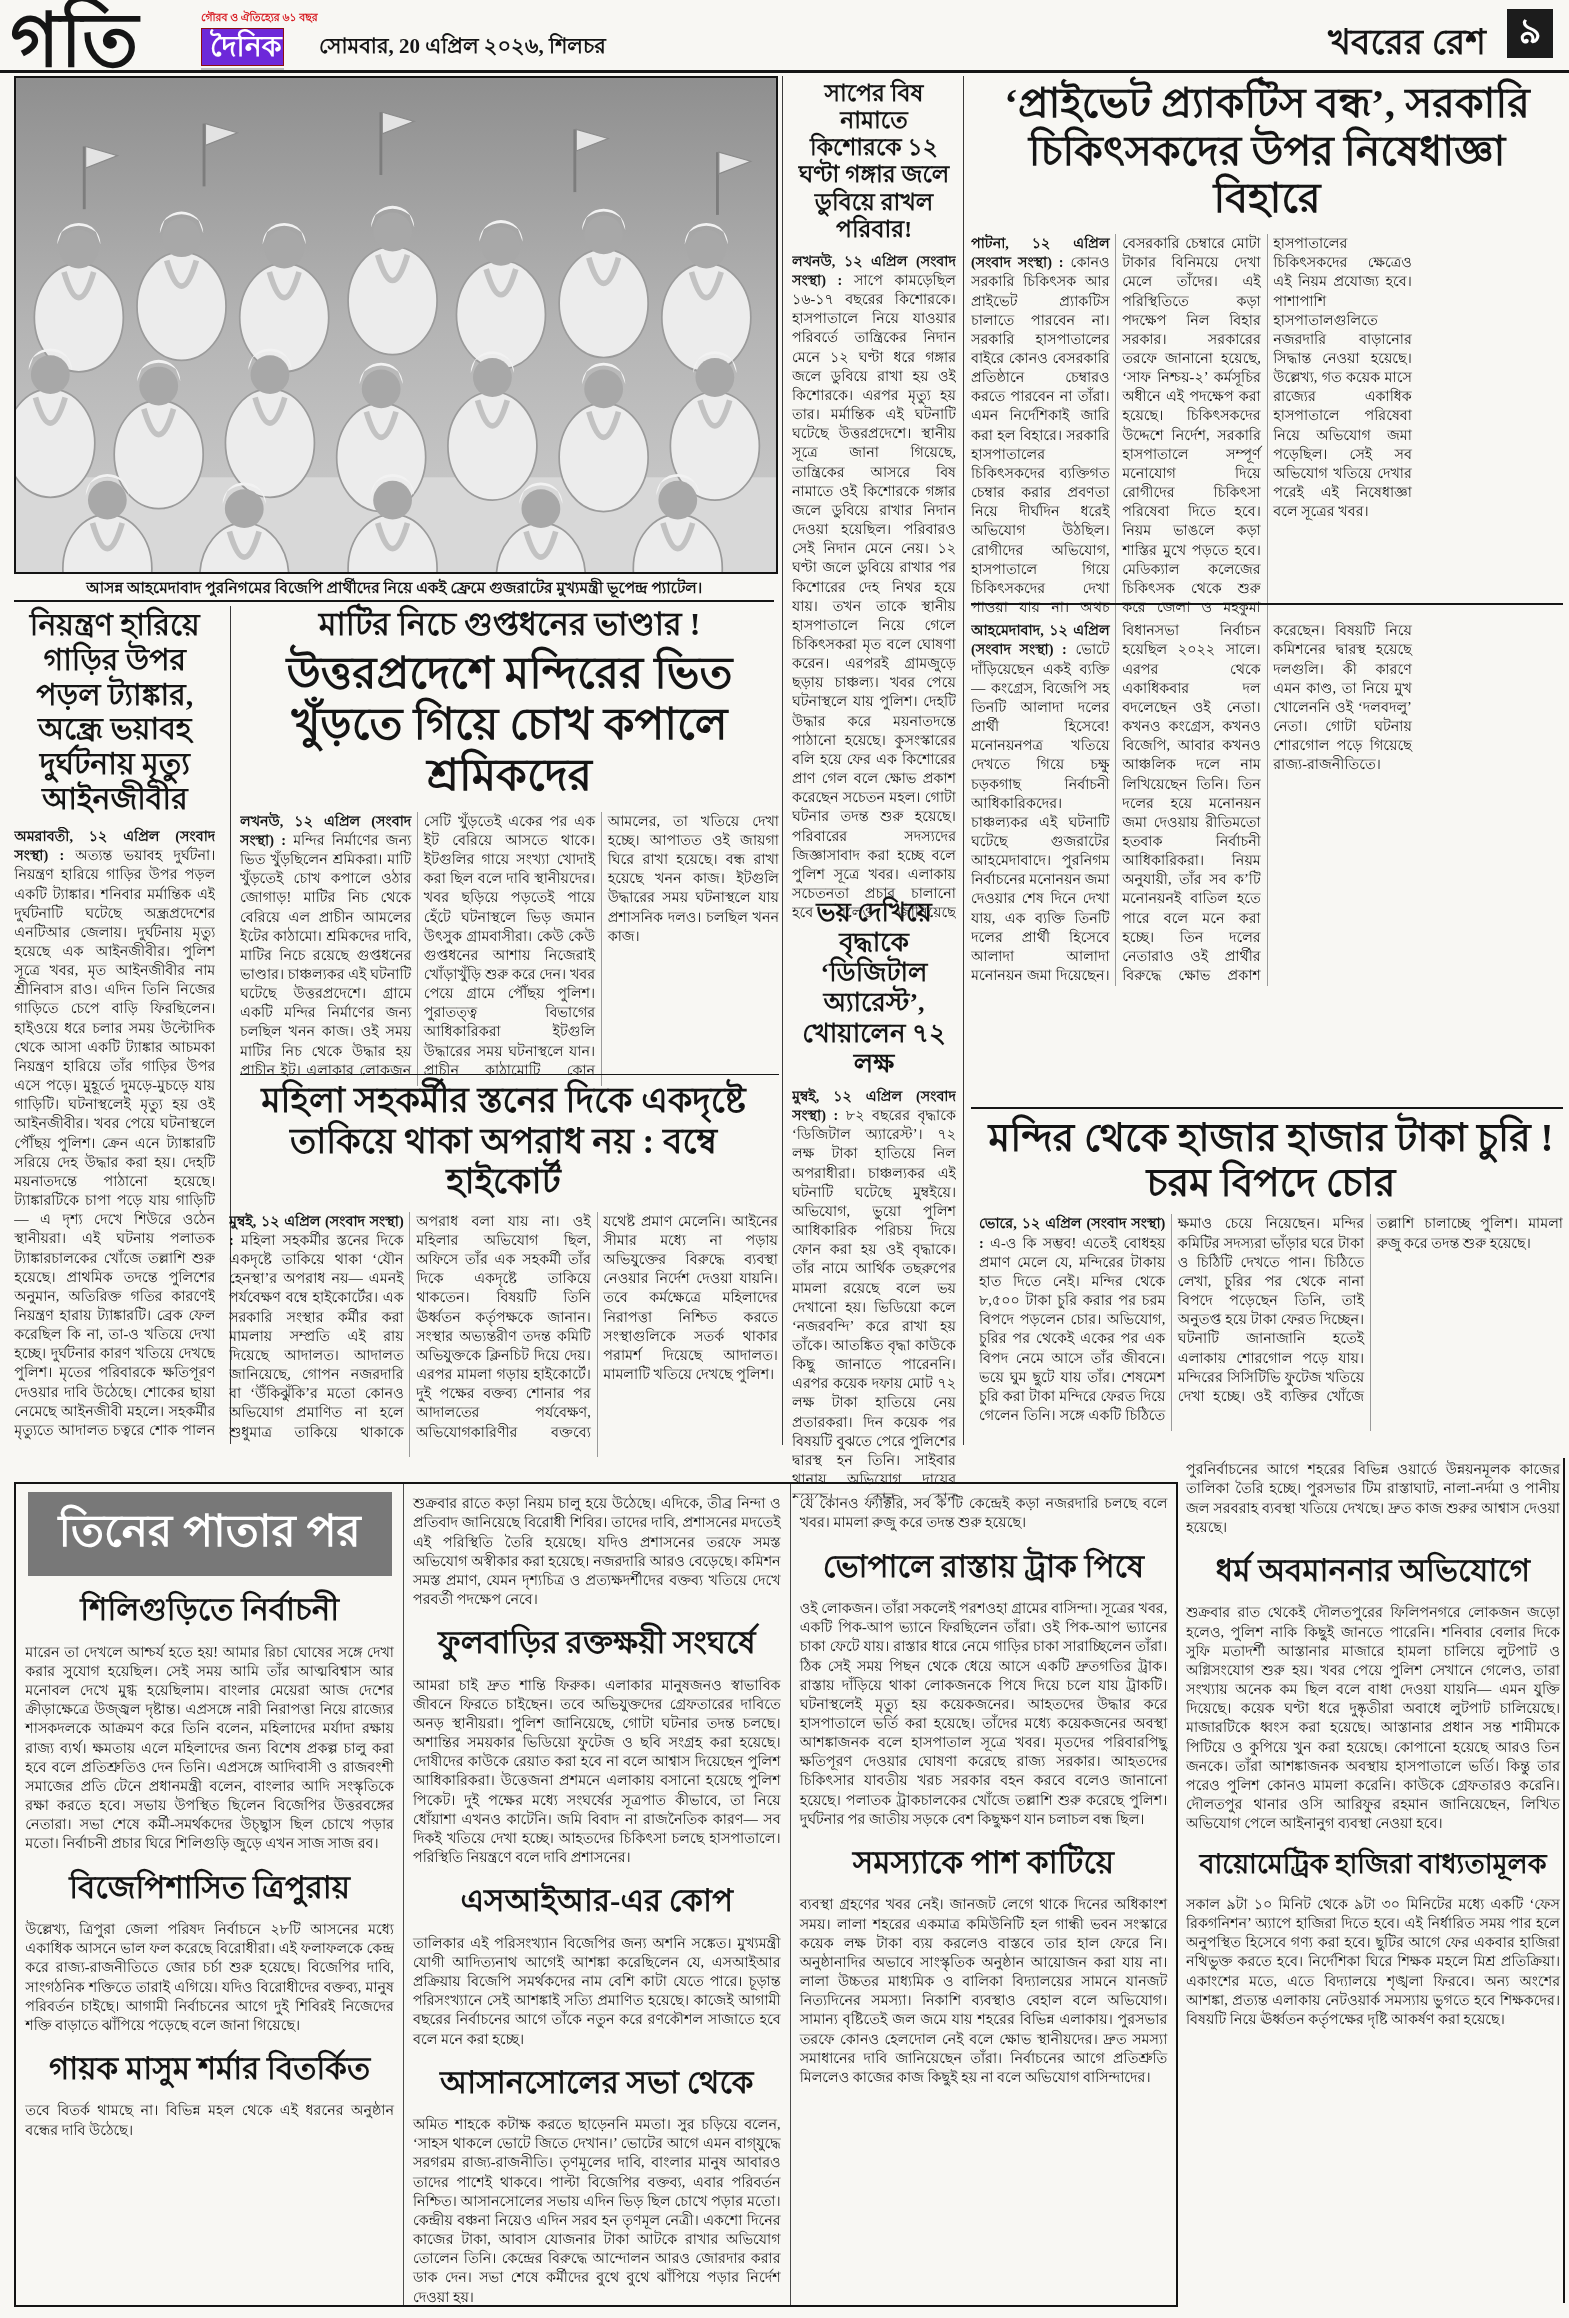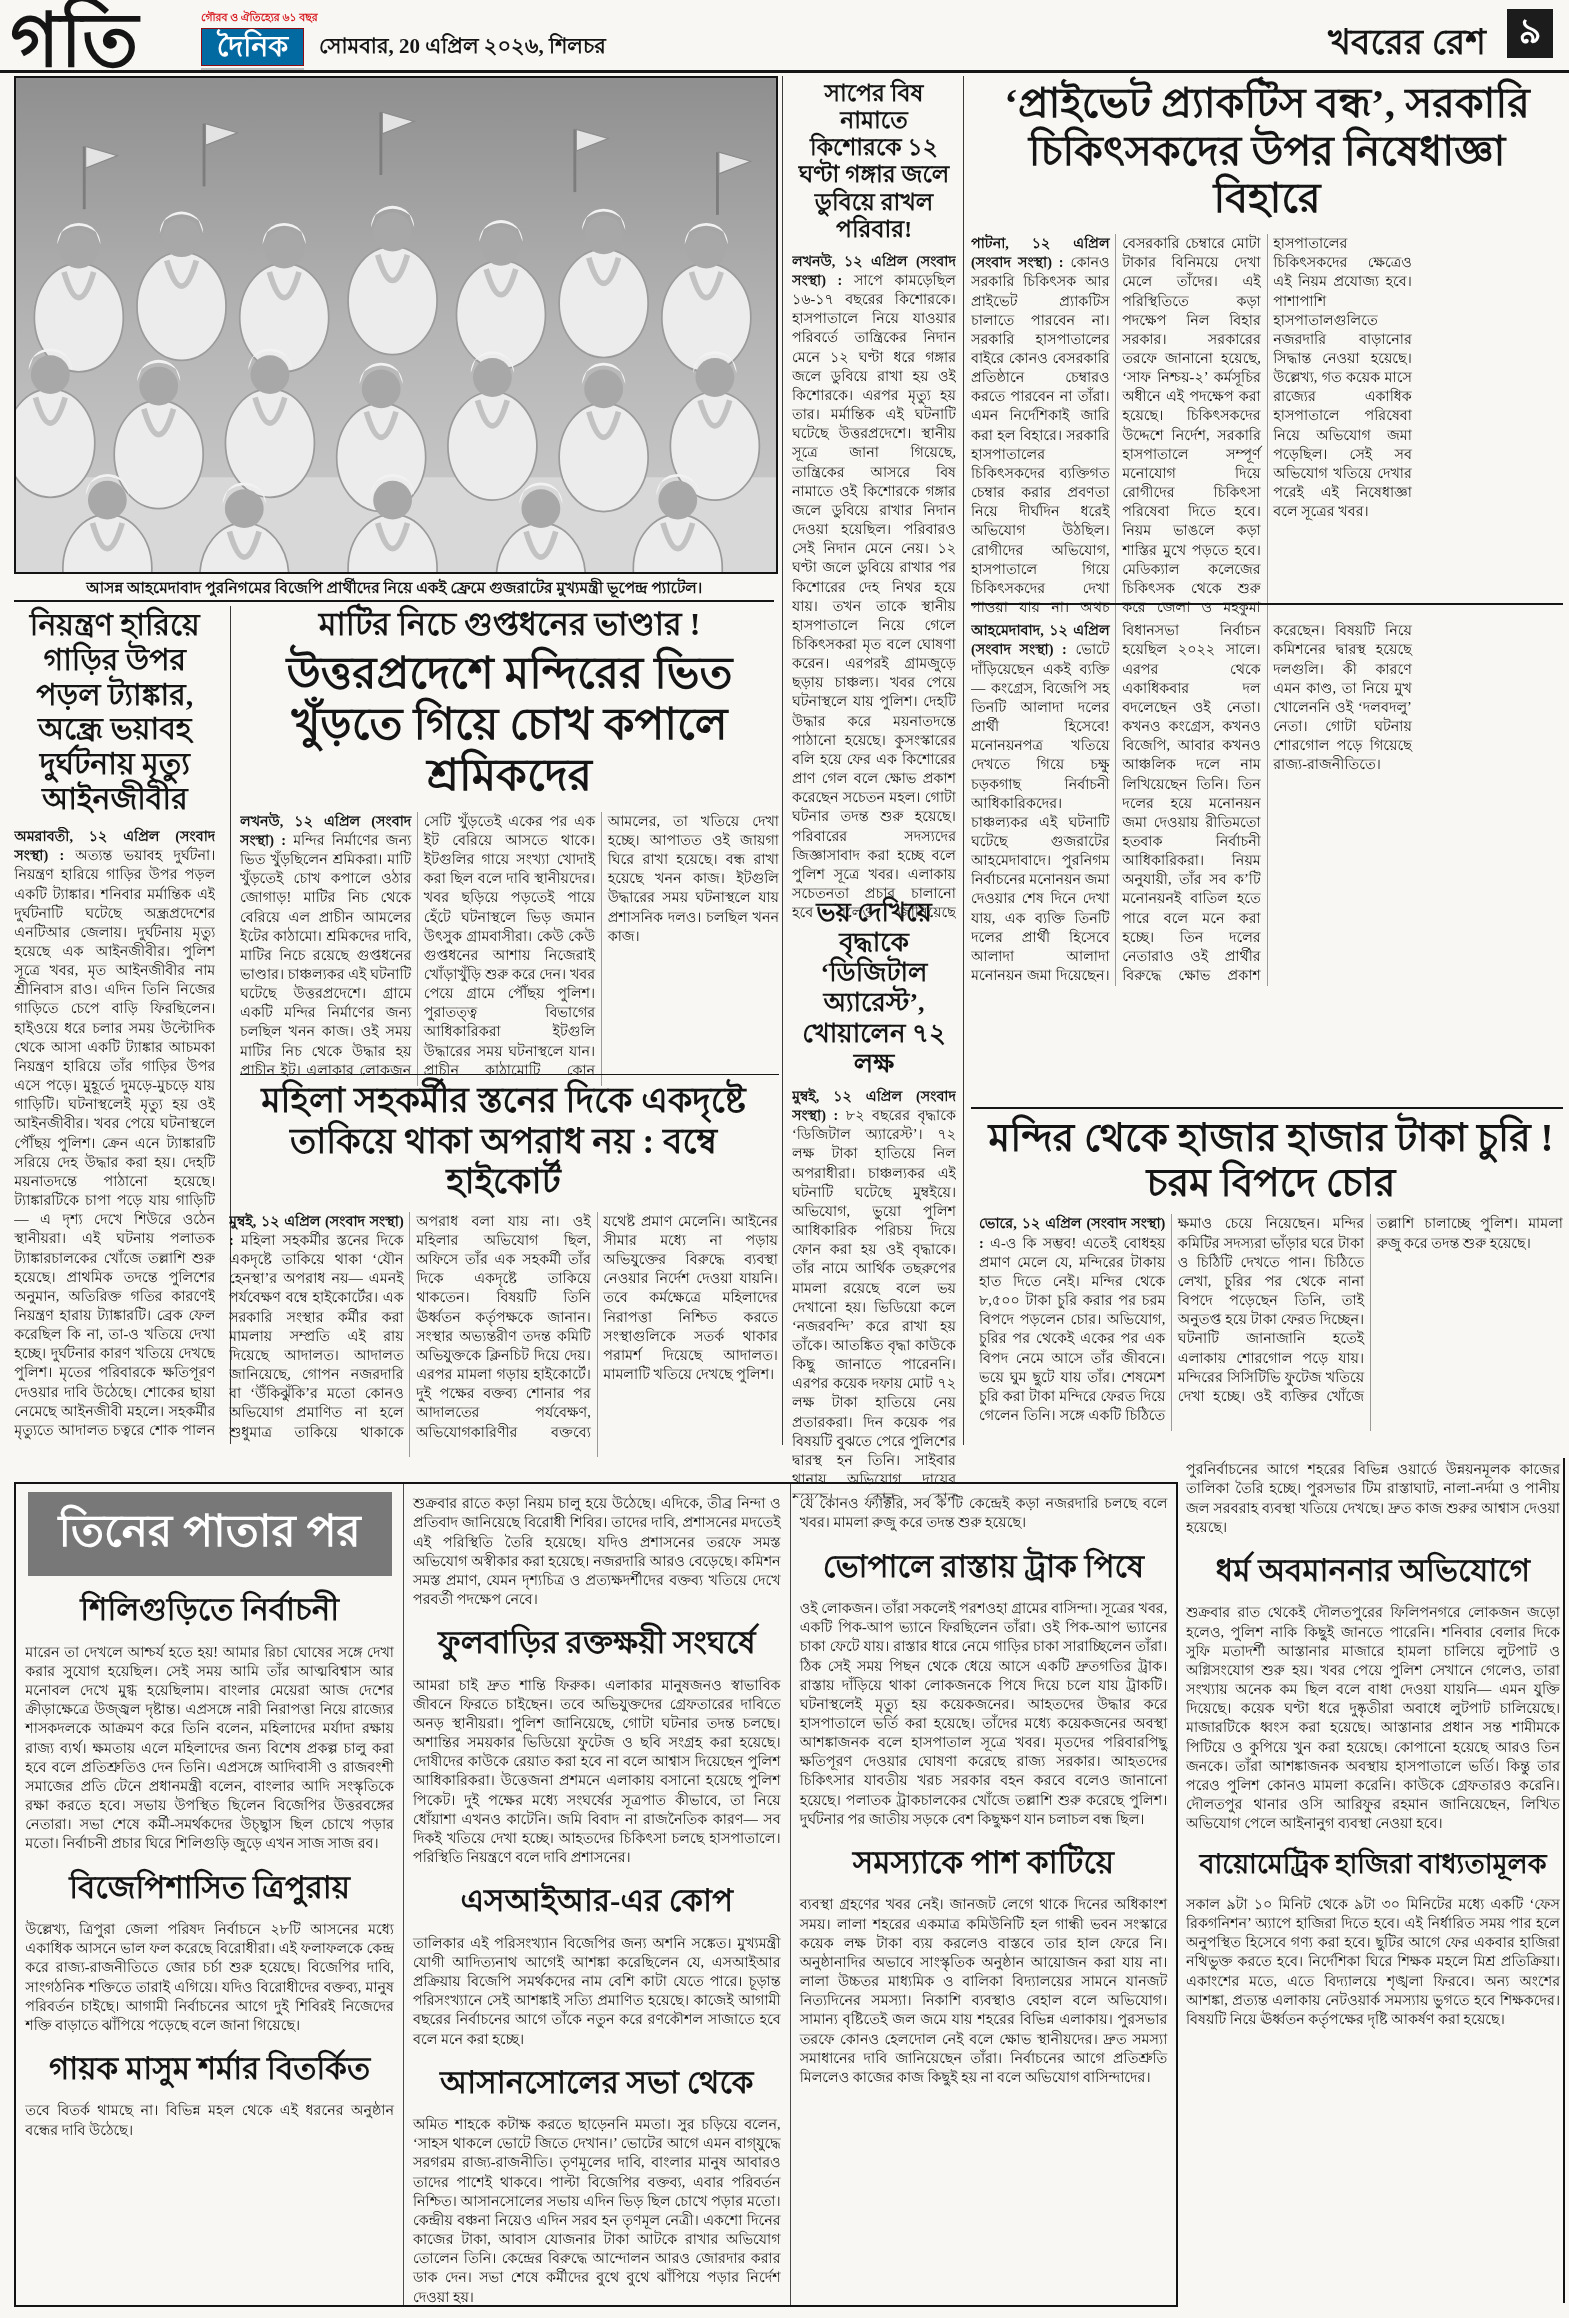--- a/index.html
+++ b/index.html
@@ -5,21 +5,21 @@
   html,body{margin:0;padding:0;background:#e9e7e2;}
   .page{position:relative;width:1570px;height:2319px;background:#f8f7f3;color:#151515;
         font-family:"Liberation Serif","DejaVu Serif",serif;overflow:hidden;}
   .abs{position:absolute;}
   .rule-h{position:absolute;background:#161616;}
   .rule-v{position:absolute;background:#3a3a3a;}
 
   
   .logo-main{font-size:75px;font-weight:900;line-height:1;letter-spacing:1.1px;}
   .daily-tag{font-size:10.8px;font-weight:700;color:#d6181f;text-align:center;white-space:nowrap;}
-  .daily-box{background:#0369a1;color:#ffffff;font-weight:900;font-size:28.5px;text-align:center;
+  .daily-box{background:#6d28d9;color:#ffffff;font-weight:900;font-size:28.5px;text-align:center;
              padding:2.3px 8px;line-height:1.1;border:1.1px solid #8e0d12;}
   .daily-sub{height:5.1px;background:#bdbdbd;margin-top:1.7px;}
   .date-line{font-size:21px;font-weight:700;}
   .section-name{font-size:35px;font-weight:900;}
   .pageno{background:#1c1c1c;color:#fff;font-size:35px;font-weight:900;width:46px;height:49px;
           display:flex;align-items:center;justify-content:center;}
 
   
   .kicker{font-weight:900;text-align:center;line-height:1.18;}
   .head{font-weight:900;text-align:center;line-height:1.16;}
@@ -42,21 +42,21 @@
 </style>
 </head>
 <body>
 
 <div class="page">
 
   <div class="abs" style="left:10.3px;top:3.4px;">
     <span class="logo-main">গতি</span>
   </div>
 
-  <div class="abs" style="left:201px;top:9px;width:103px;">
+  <div class="abs" style="left:201px;top:9px;width:83px;">
     <div class="daily-tag">গৌরব ও ঐতিহ্যের ৬১ বছর</div>
     <div class="daily-box">দৈনিক</div>
     <div class="daily-sub"></div>
   </div>
 
   <div class="abs date-line" style="left:319px;top:30px;">সোমবার, 20 এপ্রিল ২০২৬, শিলচর</div>
 
   <div class="abs section-name" style="right:84px;top:15px;">খবরের রেশ</div>
 
   <div class="abs pageno" style="right:17px;top:9px;">৯</div>

